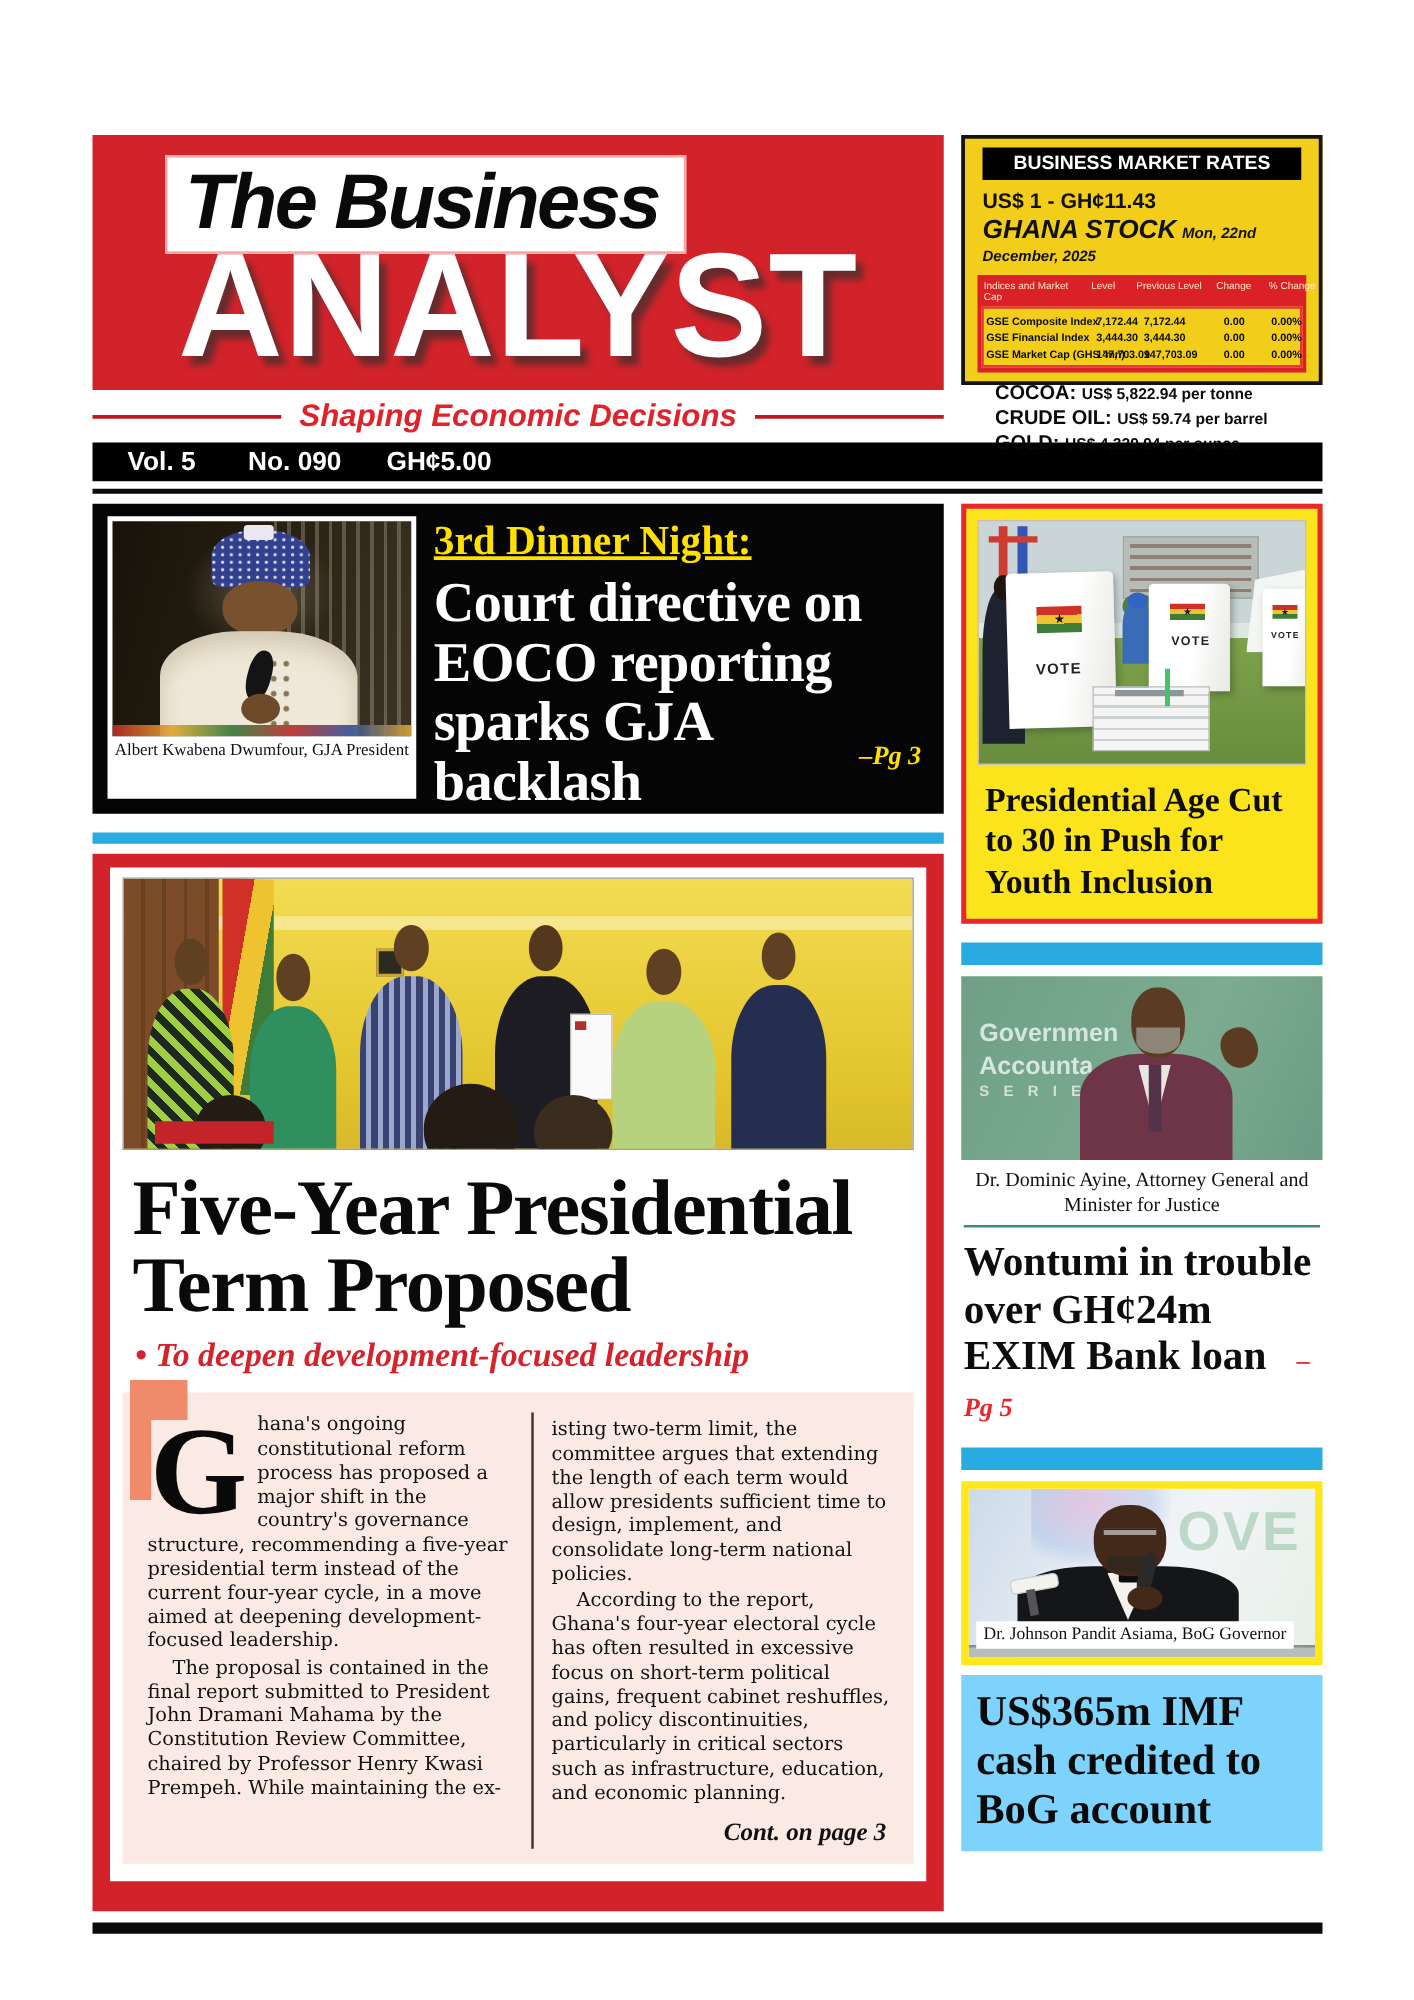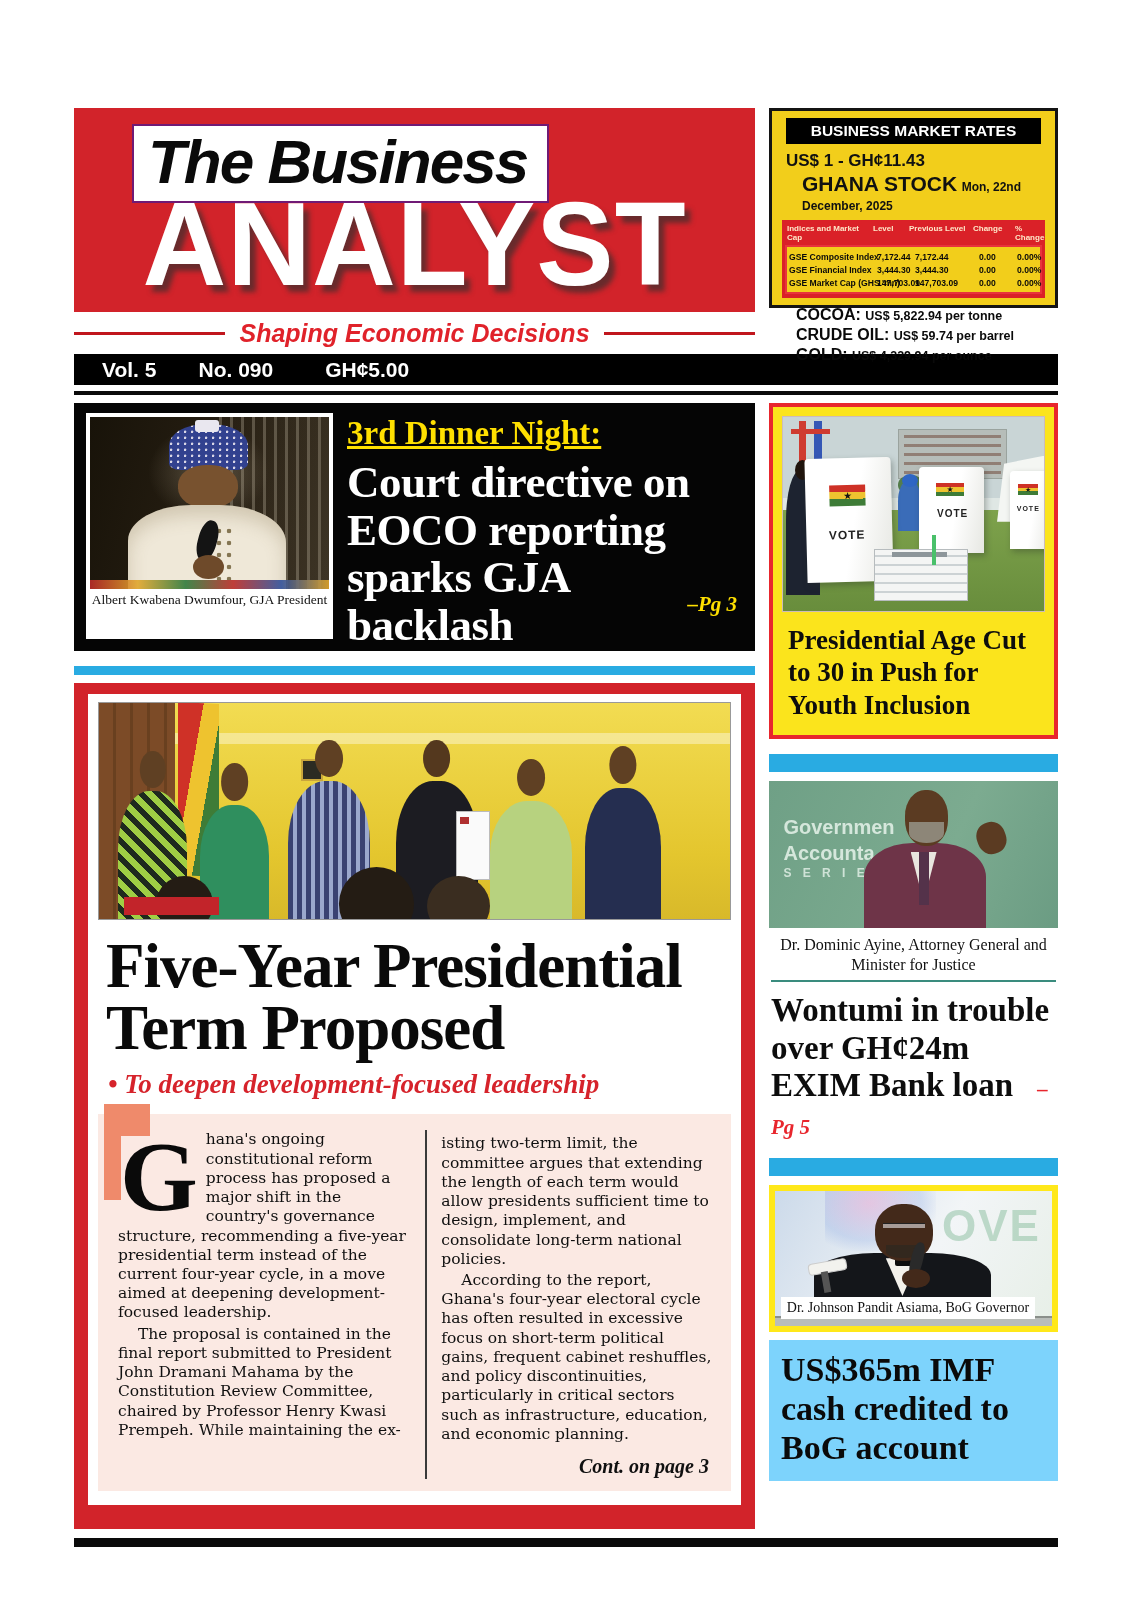--- a/index.html
+++ b/index.html
@@ -5,55 +5,55 @@
   * { box-sizing: border-box; margin: 0; padding: 0; }
   body {
     width: 1131px; height: 1600px; background: #fff; overflow: hidden;
     font-family: "Liberation Sans", sans-serif; position: relative;
   }
   .page { position: absolute; left: 74px; top: 108px; width: 984px; }
 
   
   .mast-row { display: flex; gap: 14px; }
   .masthead { width: 681px; height: 204px; background: #d2232a; position: relative; }
-  .mast-white { position: absolute; left: 58px; top: 16px; background: #fff; border: 2px solid #701a75;
+  .mast-white { position: absolute; left: 58px; top: 16px; background: #fff; border: 2px solid #fca5a5;
     padding: 0 20px 4px 14px; }
   .mast-white span { font-style: italic; font-weight: bold; font-size: 62px; letter-spacing: -2px; color: #0a0a0a; }
   .mast-analyst { position: absolute; left: 0; top: 78px; width: 100%; text-align: center;
     font-weight: bold; font-size: 116px; line-height: 1.0; color: #fff; letter-spacing: 1px;
     transform: scaleY(1.02); text-shadow: 6px 7px 5px rgba(70,45,45,.75); }
 
   
   .rates { width: 289px; background: #f2ce1b; border: 3px solid #141414; padding: 7px 10px 9px; height: 200px; }
   .rates-title { background: #000; color: #fff; text-align: center; font-weight: bold; font-size: 15.5px;
     padding: 4px 0; margin: 0 4px 7px; }
   .rates-fx { font-weight: bold; font-size: 17px; color: #111; margin-left: 4px; }
-  .rates-stock { margin-left: 20px; margin-top: 1px; }
+  .rates-stock { margin-left: 4px; margin-top: 1px; font-style: italic; }
   .rates-stock .big { font-weight: bold; font-size: 21px; color: #111; }
   .rates-stock .small { font-weight: bold; font-size: 12px; color: #111; }
   .rates-table { background: #da2128; padding: 3px 3px 4px; margin: 6px 0 7px; }
   .rt-head { display: grid; grid-template-columns: 84px 34px 62px 40px 38px; column-gap: 2px;
-    color: #ffe9c9; font-size: 8px; font-weight: bold; padding: 1px 2px 3px; }
+    color: #ffe9c9; font-size: 8px; font-weight: normal; padding: 1px 2px 3px; }
   .rt-body { background: #f2ce1b; border: 2px solid #e8343b; padding: 3px 2px; }
   .rt-row { display: grid; grid-template-columns: 86px 36px 62px 36px 38px; column-gap: 2px;
     font-size: 8.6px; font-weight: bold; color: #0a0a0a; padding: 1.5px 0; white-space: nowrap; }
   .commod { margin-left: 14px; line-height: 1.25; }
   .commod .row { white-space: nowrap; }
   .commod .lab { font-weight: bold; font-size: 16px; color: #0a0a0a; }
   .commod .val { font-weight: bold; font-size: 12.5px; color: #0a0a0a; }
 
   
   .tagline { width: 681px; display: flex; align-items: center; gap: 14px; margin: 7px 0 6px; }
   .tagline .rule { flex: 1; border-top: 3px solid #c0161d; }
   .tagline .txt { font-style: italic; font-weight: bold; font-size: 25px; color: #e0222a; }
   .datebar { width: 100%; background: #000; color: #fff; height: 31px; display: flex; align-items: center;
     font-weight: bold; font-size: 21px; padding-left: 28px; }
   .datebar .d { width: 368px; }
   .datebar .v { margin-right: 42px; }
-  .datebar .n { margin-right: 52px; }
+  .datebar .n { margin-right: 36px; }
   .thinrule { border-top: 4px solid #0a0a0a; margin-top: 6px; }
 
   
   .grid { display: flex; gap: 14px; margin-top: 8px; align-items: flex-start; }
   .colL { width: 681px; }
   .colR { width: 289px; }
 
   
   .topstory { background: #050505; height: 248px; display: flex; padding: 10px 12px; gap: 14px; position: relative; }
   .photoframe { background: #fff; padding: 4px; }

